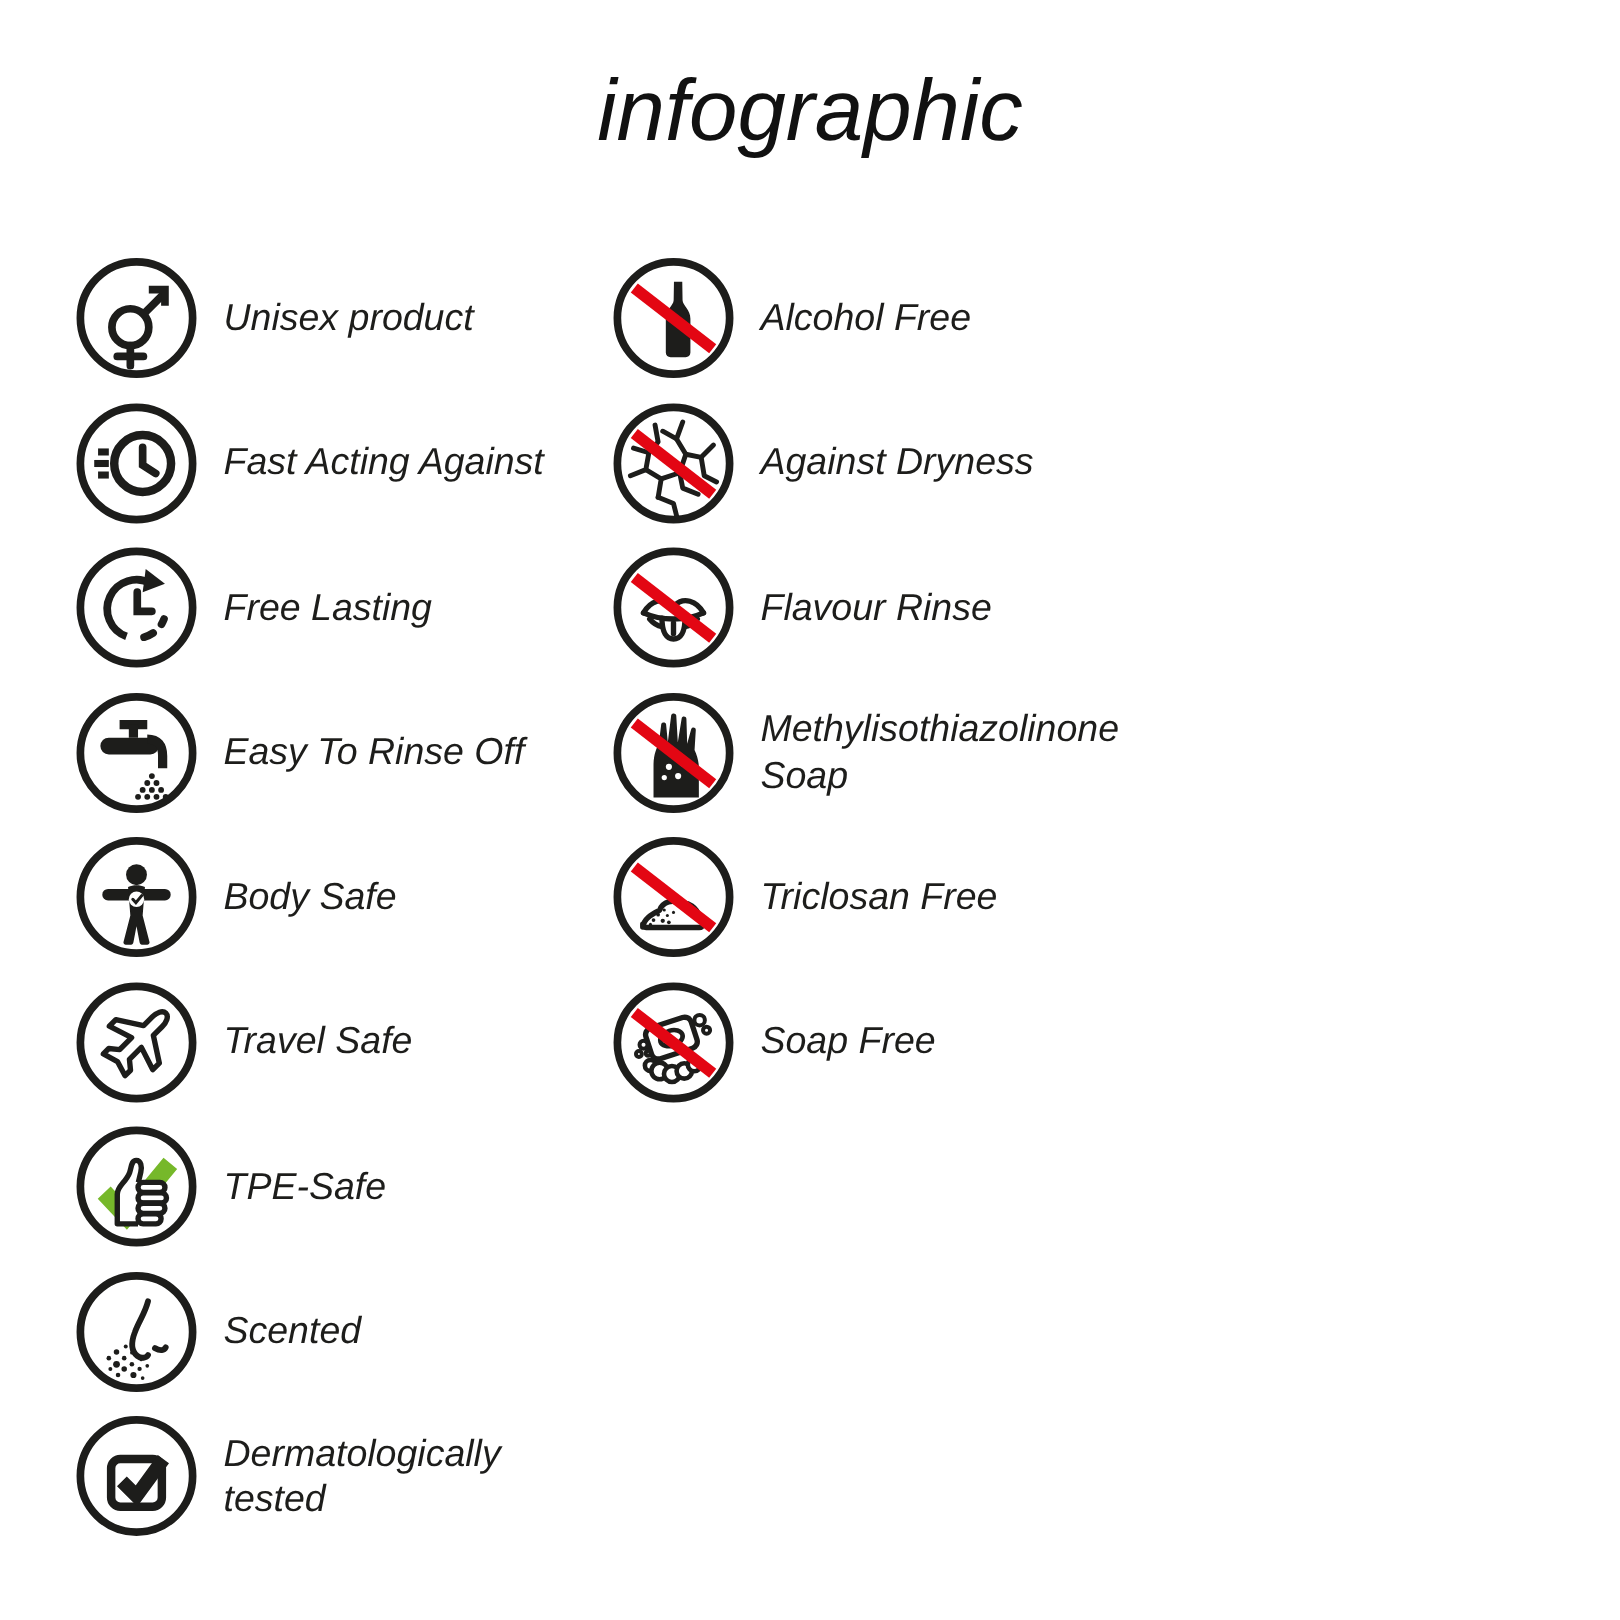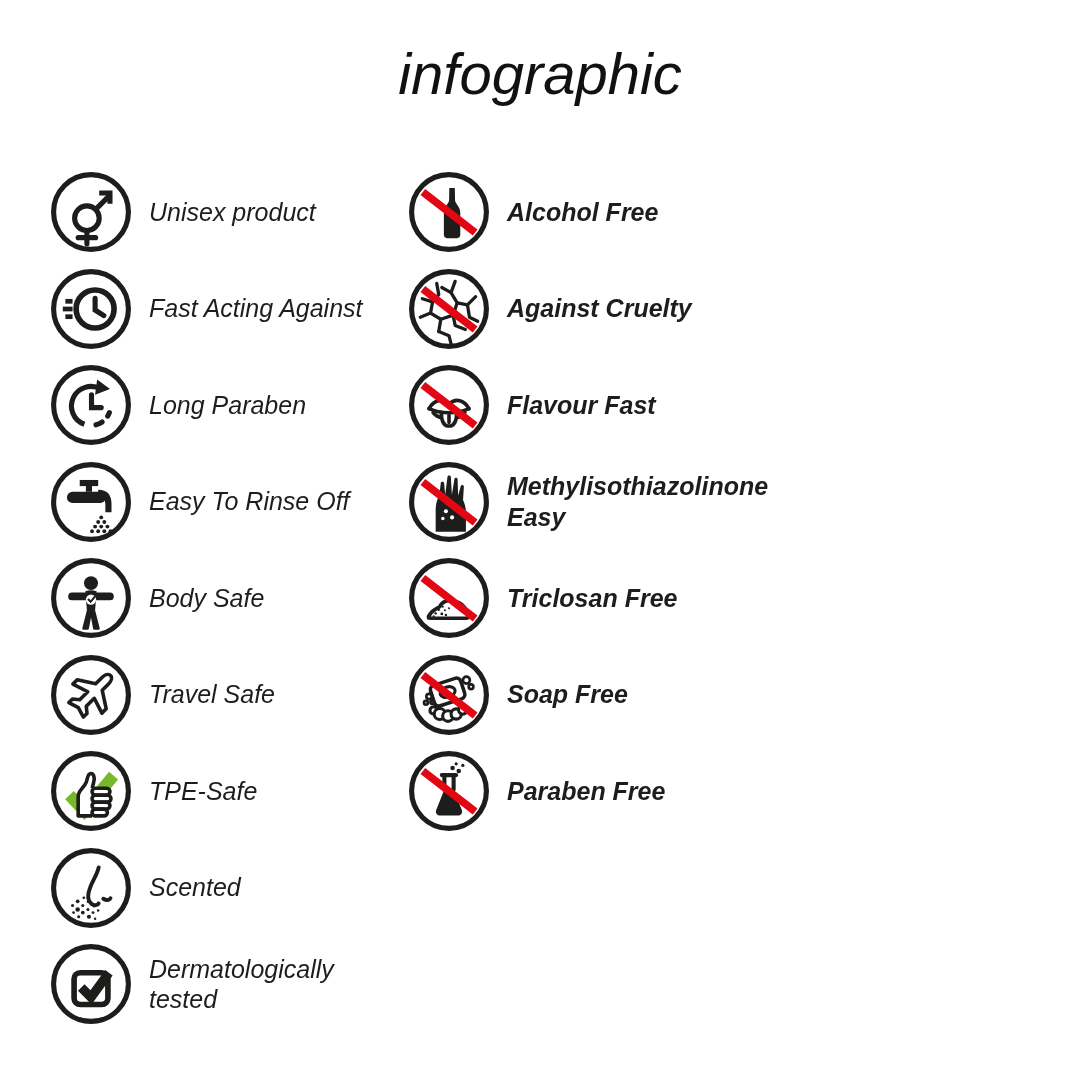--- a/index.html
+++ b/index.html
@@ -6,21 +6,21 @@
   body{
     width:1080px;height:1080px;background:#ffffff;overflow:hidden;position:relative;
     font-family:"Liberation Sans",sans-serif;color:#1d1d1b;
   }
   .title{
     position:absolute;top:40px;left:0;width:1080px;text-align:center;
     font-size:58px;font-style:italic;font-weight:400;color:#111;letter-spacing:0;
   }
   .col{position:absolute;top:171px;display:flex;flex-direction:column;gap:14.5px;justify-content:center;}
   .col.left{left:50px;}
-  .col.right{left:408px;font-weight:bold;}
+  .col.right{left:408px;}
   .row{display:flex;align-items:center;height:82px;}
   .icon{width:82px;height:82px;flex:0 0 82px;}
   .icon svg{width:82px;height:82px;display:block;}
   .label{
     margin-left:17px;font-size:25px;font-style:italic;line-height:1.22;
     max-width:238px;color:#1d1d1b;
   }
 </style>
 </head>
 <body>
@@ -64,21 +64,21 @@
   <div class="row">
     <span class="icon">
       <svg viewBox="0 0 80 80">
         <circle cx="40" cy="40" r="36.5" fill="#fff" stroke="#1d1d1b" stroke-width="5"></circle>
         <path d="M49.5 24.5 A19 19 0 1 0 33.5 58.8" fill="none" stroke="#1d1d1b" stroke-width="5"></path>
         <path d="M44.9 59.3 A19 19 0 0 0 57.9 47.5" fill="none" stroke="#1d1d1b" stroke-width="5" stroke-dasharray="6.5 8" stroke-linecap="round"></path>
         <path d="M46 15 L58.5 24.5 L44 30 Z" fill="#1d1d1b"></path>
         <path d="M40.5 30 V42.5 H50" fill="none" stroke="#1d1d1b" stroke-width="5" stroke-linecap="round"></path>
       </svg>
     </span>
-    <span class="label">Long Paraben</span>
+    <span class="label">Free Lasting</span>
   </div>
 
   <div class="row">
     <span class="icon">
       <svg viewBox="0 0 80 80">
         <circle cx="40" cy="40" r="36.5" fill="#fff" stroke="#1d1d1b" stroke-width="5"></circle>
         <g stroke="#1d1d1b" fill="none">
           <line x1="29" y1="21.5" x2="47" y2="21.5" stroke-width="6"></line>
           <line x1="38" y1="21.5" x2="38" y2="30" stroke-width="6"></line>
           <path d="M22 35.5 H49" stroke-width="11" stroke-linecap="round"></path>
@@ -211,56 +211,56 @@
           <path d="M32 50 L44 46 L46 56 L56 60"></path>
           <path d="M44 46 L48 34 L42 24 L46 13"></path>
           <path d="M48 34 L58 36 L66 28"></path>
           <path d="M58 36 L60 48 L68 52"></path>
           <path d="M30 62 L40 66 L42 74"></path>
           <path d="M42 24 L33 19"></path>
         </g>
         <line x1="14.5" y1="20.5" x2="65.5" y2="60" stroke="#e30613" stroke-width="7.5"></line>
       </svg>
     </span>
-    <span class="label">Against Cruelty</span>
+    <span class="label">Against Dryness</span>
   </div>
 
   <div class="row">
     <span class="icon">
       <svg viewBox="0 0 80 80">
         <circle cx="40" cy="40" r="36.5" fill="#fff" stroke="#1d1d1b" stroke-width="5"></circle>
         <g fill="none" stroke="#1d1d1b" stroke-width="3.5" stroke-linecap="round">
           <path d="M20.5 43.5 C25 35.5 33.5 33 39 38.5 C40 39.5 40 39.5 41 38.5 C46.5 33 55 35.5 59.5 43.5"></path>
           <path d="M20.5 43.5 C27 46.5 33 47.5 40 47.5 C47 47.5 53 46.5 59.5 43.5"></path>
           <path d="M32.5 47 C32.5 56 35.5 60.5 40 60.5 C44.5 60.5 47.5 56 47.5 47"></path>
           <path d="M40 50 V57"></path>
           <path d="M24.5 47.5 C27 50.5 30 52 32.5 52.5"></path>
           <path d="M55.5 47.5 C53 50.5 50 52 47.5 52.5"></path>
         </g>
         <line x1="14.5" y1="20.5" x2="65.5" y2="60" stroke="#e30613" stroke-width="7.5"></line>
       </svg>
     </span>
-    <span class="label">Flavour Fast</span>
+    <span class="label">Flavour Rinse</span>
   </div>
 
   <div class="row">
     <span class="icon">
       <svg viewBox="0 0 80 80">
         <circle cx="40" cy="40" r="36.5" fill="#fff" stroke="#1d1d1b" stroke-width="5"></circle>
         <path d="M27 69 V48 C27 41 29 37 30.5 33.5 L32 21.5 C32.2 19.8 35 19.8 35.2 21.5 L36.3 33 L38.5 15.5 C38.8 13.8 41.6 13.8 41.8 15.6 L42.8 33 L45.3 17.5 C45.6 15.8 48.3 16 48.4 17.8 L48.9 34 L51.5 24.5 C52 22.8 54.6 23.3 54.5 25.1 L53.7 38 C55.5 42 56.5 45.5 56.5 50 V69 Z" fill="#1d1d1b"></path>
         <g fill="#fff">
           <circle cx="37" cy="49" r="2"></circle>
             <circle cx="43" cy="55" r="2"></circle>
           <circle cx="34" cy="56" r="1.7"></circle>
             <circle cx="46" cy="47" r="1.7"></circle>
         </g>
         <line x1="14.5" y1="20.5" x2="65.5" y2="60" stroke="#e30613" stroke-width="7.5"></line>
       </svg>
     </span>
-    <span class="label">Methylisothiazolinone Easy</span>
+    <span class="label">Methylisothiazolinone Soap</span>
   </div>
 
 
   <div class="row">
     <span class="icon">
       <svg viewBox="0 0 80 80">
         <circle cx="40" cy="40" r="36.5" fill="#fff" stroke="#1d1d1b" stroke-width="5"></circle>
         <path d="M20 59.5 C21 53.5 26.5 51 31 48.5 C33 43 40 41 44 44.5 C50 42.5 55 47.5 56.5 52 C58.5 53.5 59.5 55.5 59 58 C58.8 59 58 59.8 56.8 59.8 H22.2 C21 59.8 20 58.8 20 57.7 Z" fill="#fff" stroke="#1d1d1b" stroke-width="3.5" stroke-linejoin="round"></path>
         <g fill="#1d1d1b">
           <circle cx="27" cy="55" r="1.2"></circle>
@@ -299,35 +299,14 @@
             <circle cx="39" cy="60.5" r="5.2"></circle>
           <circle cx="47" cy="58.5" r="5"></circle>
             <circle cx="53.5" cy="54.5" r="4.2"></circle>
         </g>
         <line x1="14.5" y1="20.5" x2="65.5" y2="60" stroke="#e30613" stroke-width="7.5"></line>
       </svg>
     </span>
     <span class="label">Soap Free</span>
   </div>
 
-  <div class="row">
-    <span class="icon">
-      <svg viewBox="0 0 80 80">
-        <circle cx="40" cy="40" r="36.5" fill="#fff" stroke="#1d1d1b" stroke-width="5"></circle>
-        <g fill="#1d1d1b">
-          <circle cx="43.5" cy="17.5" r="2.2"></circle>
-            <circle cx="49.5" cy="20.5" r="2.2"></circle>
-          <circle cx="47" cy="13.5" r="1.6"></circle>
-            <circle cx="53.5" cy="15" r="1.6"></circle>
-        </g>
-        <g stroke="#1d1d1b" stroke-width="4" fill="none" stroke-linecap="round">
-          <line x1="35.5" y1="24.5" x2="35.5" y2="38.5"></line>
-          <line x1="44.5" y1="24.5" x2="44.5" y2="38.5"></line>
-          <line x1="33" y1="24.5" x2="47" y2="24.5"></line>
-        </g>
-        <path d="M35.5 38.5 L27.5 58.5 C26.5 61.5 28.5 64 31.5 64 H48.5 C51.5 64 53.5 61.5 52.5 58.5 L44.5 38.5 Z" fill="#1d1d1b"></path>
-        <line x1="14.5" y1="20.5" x2="65.5" y2="60" stroke="#e30613" stroke-width="7.5"></line>
-      </svg>
-    </span>
-    <span class="label">Paraben Free</span>
-  </div>
 
 </div>
 
 </body></html>

